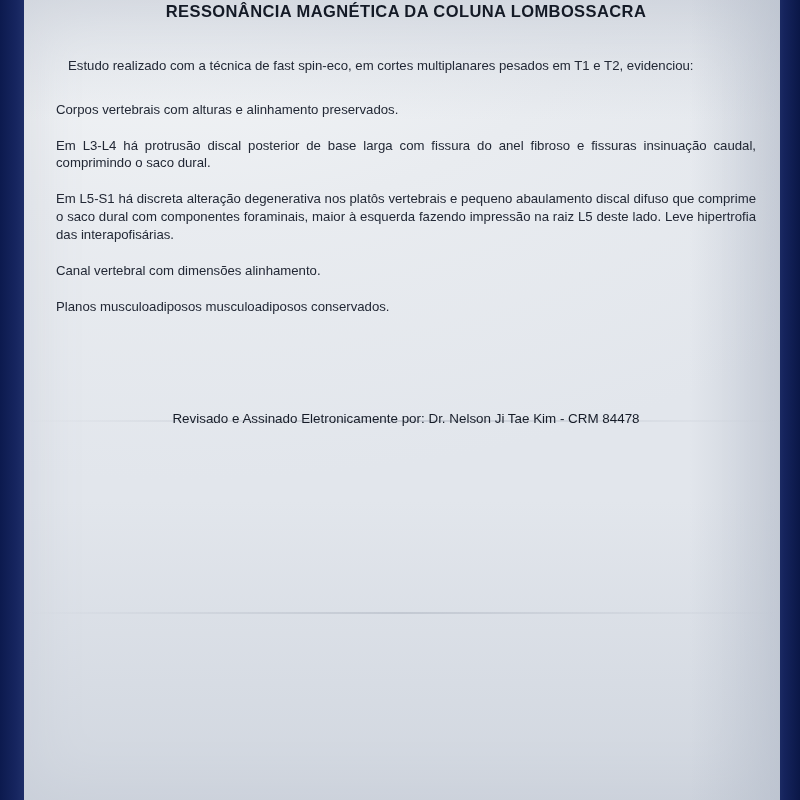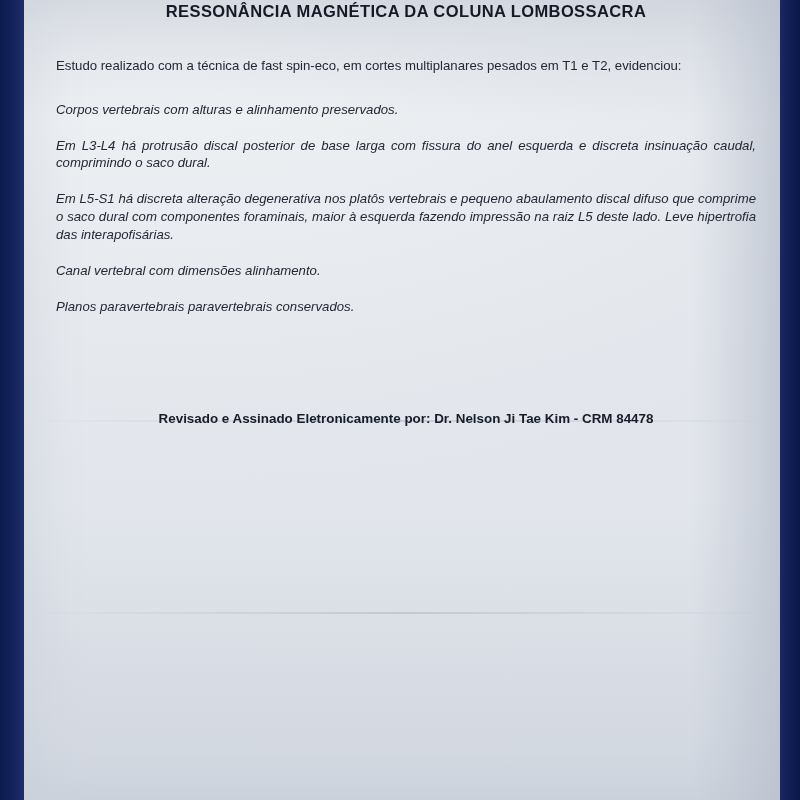--- a/index.html
+++ b/index.html
@@ -82,40 +82,40 @@
     margin-top: 2px;
     color: #141a26;
     white-space: nowrap;
   }
   .intro {
     margin-top: 36px;
     font-size: 13.2px;
     line-height: 1.35;
     text-align: justify;
     color: #222835;
+    margin-left: 12px;
   }
   .findings {
     margin-top: 26px;
-    font-style: italic;
   }
   .para {
     font-size: 13.2px;
     line-height: 1.35;
     text-align: justify;
     margin-bottom: 18px;
     color: #222835;
   }
   .para.last {
     margin-bottom: 0;
   }
   .signature {
     margin-top: 96px;
     text-align: center;
     font-size: 13.4px;
-    font-weight: bold;
+    font-weight: normal;
     color: #161c28;
     white-space: nowrap;
   }
 </style>
 </head>
 <body>
 
 <div id="page">
 
   <div class="bg-left"></div>
@@ -129,23 +129,23 @@
     <div class="crease" style="top:612px"></div>
 
     <div class="doc">
 
       <div class="title">RESSONÂNCIA MAGNÉTICA DA COLUNA LOMBOSSACRA</div>
 
       <div class="intro">Estudo realizado com a técnica de fast spin-eco, em cortes multiplanares pesados em T1 e T2, evidenciou:</div>
 
       <div class="findings">
         <p class="para">Corpos vertebrais com alturas e alinhamento preservados.</p>
-        <p class="para">Em L3-L4 há protrusão discal posterior de base larga com fissura do anel esquerda e discreta insinuação caudal, comprimindo o saco dural.</p>
+        <p class="para">Em L3-L4 há protrusão discal posterior de base larga com fissura do anel fibroso e fissuras insinuação caudal, comprimindo o saco dural.</p>
         <p class="para">Em L5-S1 há discreta alteração degenerativa nos platôs vertebrais e pequeno abaulamento discal difuso que comprime o saco dural com componentes foraminais, maior à esquerda fazendo impressão na raiz L5 deste lado. Leve hipertrofia das interapofisárias.</p>
         <p class="para">Canal vertebral com dimensões alinhamento.</p>
-        <p class="para last">Planos paravertebrais paravertebrais conservados.</p>
+        <p class="para last">Planos musculoadiposos musculoadiposos conservados.</p>
       </div>
 
       <div class="signature">Revisado e Assinado Eletronicamente por: Dr. Nelson Ji Tae Kim - CRM 84478</div>
 
     </div>
   </div>
 </div>
 
 </body></html>

